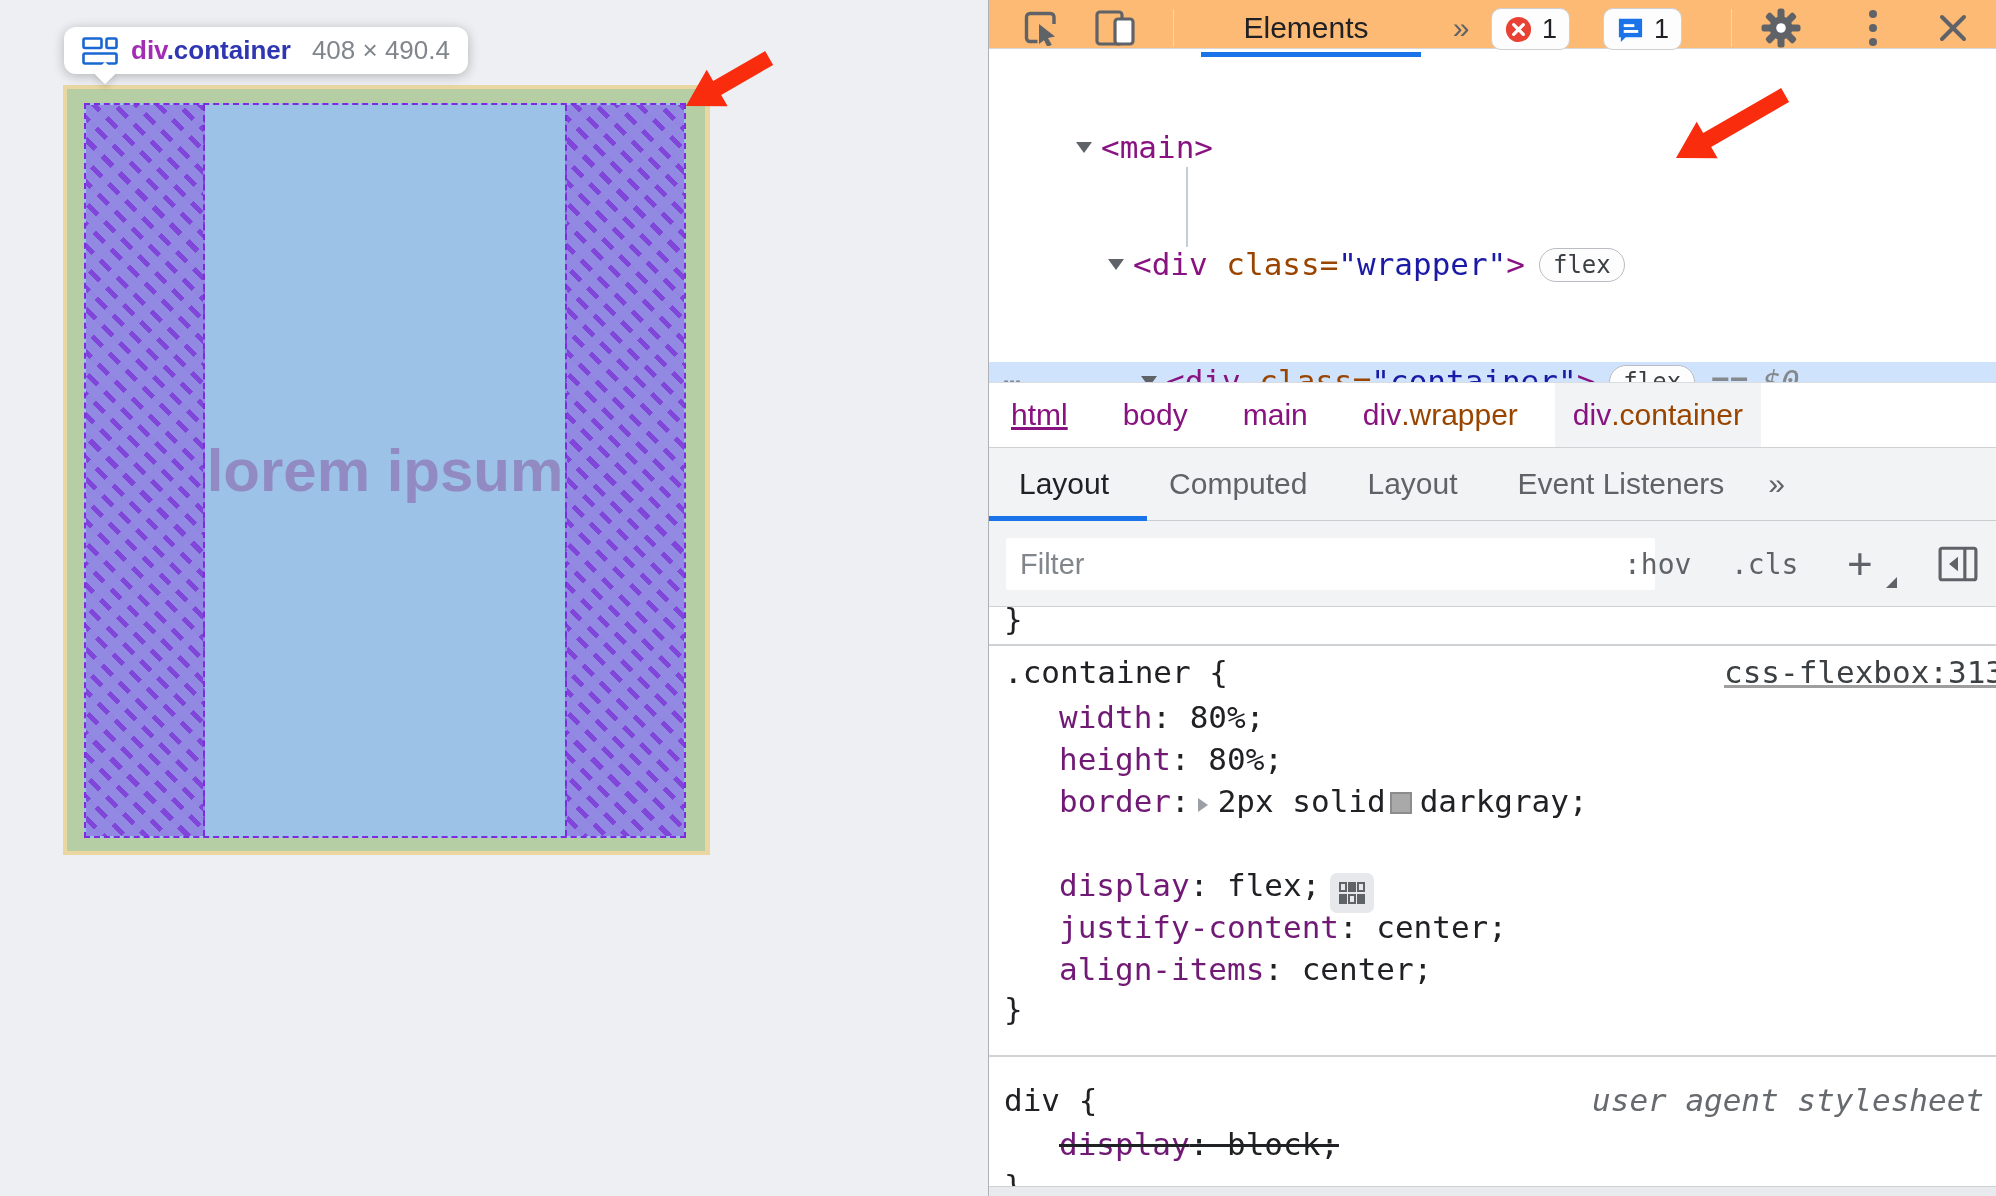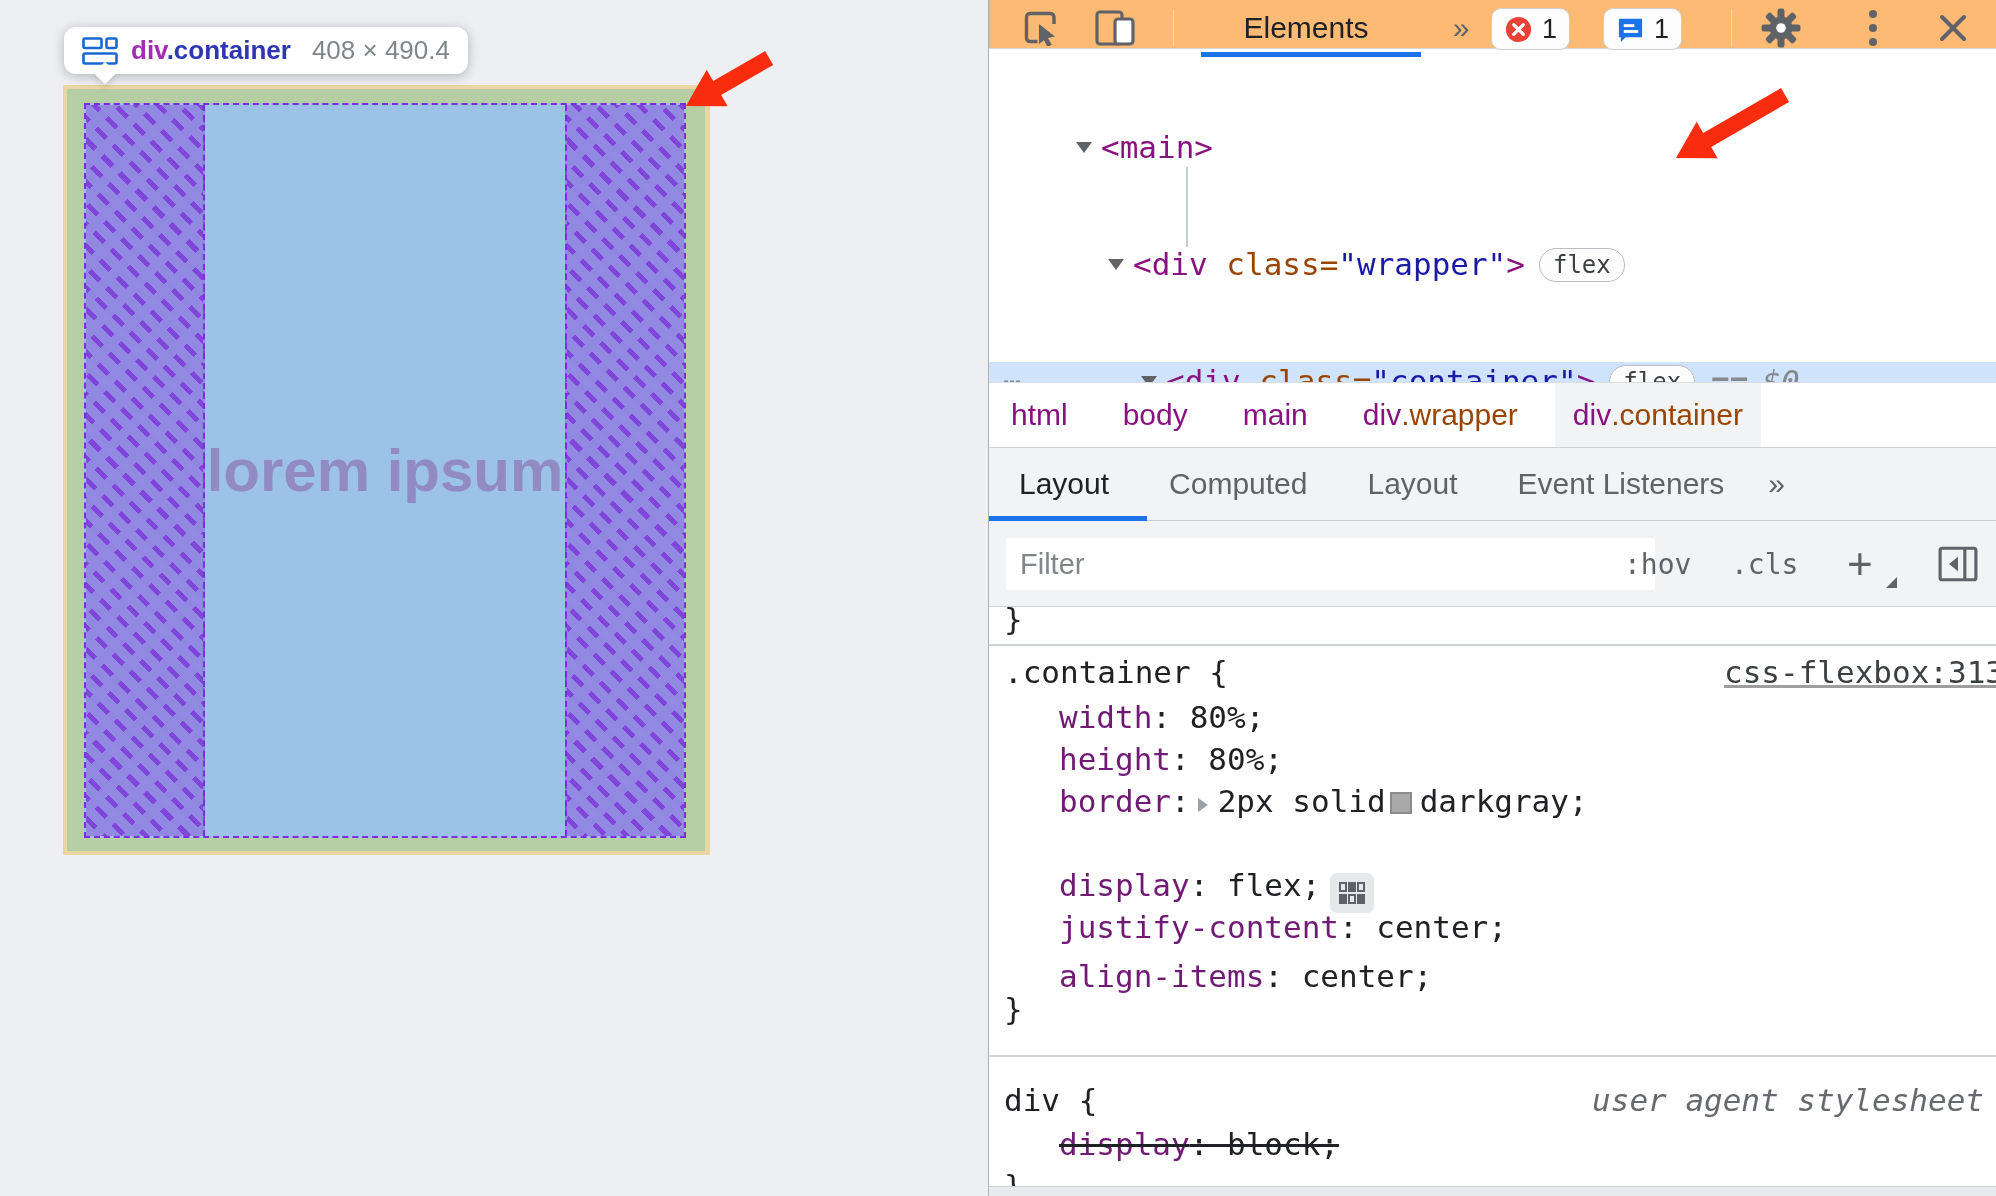--- a/index.html
+++ b/index.html
@@ -77,21 +77,21 @@
   .dollar0 { color:#85898d; font-style:italic; margin-left:14px; }
   .guide-line { position:absolute; left:197px; top:117px; width:2px; height:80px; background:#c6cdd6; }
 
   
   .crumbs {
     position:absolute; left:0; top:382px; width:100%; height:66px; background:#fff;
     border-top:1.5px solid #dadce0; border-bottom:1.5px solid #cfd2d5;
     display:flex; align-items:stretch; font-size:30px;
   }
   .crumb { display:flex; align-items:center; margin-left:55px; }
-  .crumb:first-child { margin-left:22px; }
+  .crumb:first-child { margin-left:22px;text-decoration:underline; }
   .crumb-sel { background:#f1f3f4; padding:0 18px; margin-left:37px; }
   .c-tag { color:#881280; } .c-cls { color:#994500; }
 
   
   .style-tabs {
     position:absolute; left:0; top:448px; width:100%; height:73px; background:#f1f3f4;
     border-bottom:1.5px solid #caccd0; display:flex; align-items:center; font-size:30px; color:#5f6368;
   }
   .stab { padding:0 30px; height:100%; display:flex; align-items:center; }
   .stab.active { color:#202124; }
@@ -291,21 +291,21 @@
               <g stroke="#5f6368" stroke-width="2" fill="none">
                 <rect x="1" y="1" width="6" height="8"></rect>
                 <rect x="10" y="1" width="6" height="8" fill="#5f6368"></rect>
                 <rect x="19" y="1" width="6" height="8"></rect>
                 <rect x="1" y="13" width="6" height="8" fill="#5f6368"></rect>
                 <rect x="10" y="13" width="6" height="8"></rect>
                 <rect x="19" y="13" width="6" height="8" fill="#5f6368"></rect>
               </g>
             </svg></span></div>
       <div class="sline prop" style="top:299px;"><span class="pname">justify-content</span><span>: center;</span></div>
-      <div class="sline prop" style="top:348px;"><span class="pname">align-items</span><span>: center;</span></div>
+      <div class="sline prop" style="top:341px;"><span class="pname">align-items</span><span>: center;</span></div>
       <div class="sline" style="top:381px;">}</div>
 
       <div class="sep" style="top:448px;"></div>
       <div class="sline" style="top:472px;"><span>div {</span><span class="ua-label">user agent stylesheet</span></div>
       <div class="sline prop" style="top:516px;"><s class="strike"><span class="pname">display</span><span>: block;</span></s></div>
       <div class="sline" style="top:558px;">}</div>
       <div class="bottom-band"></div>
     </div>
   </div>
 

